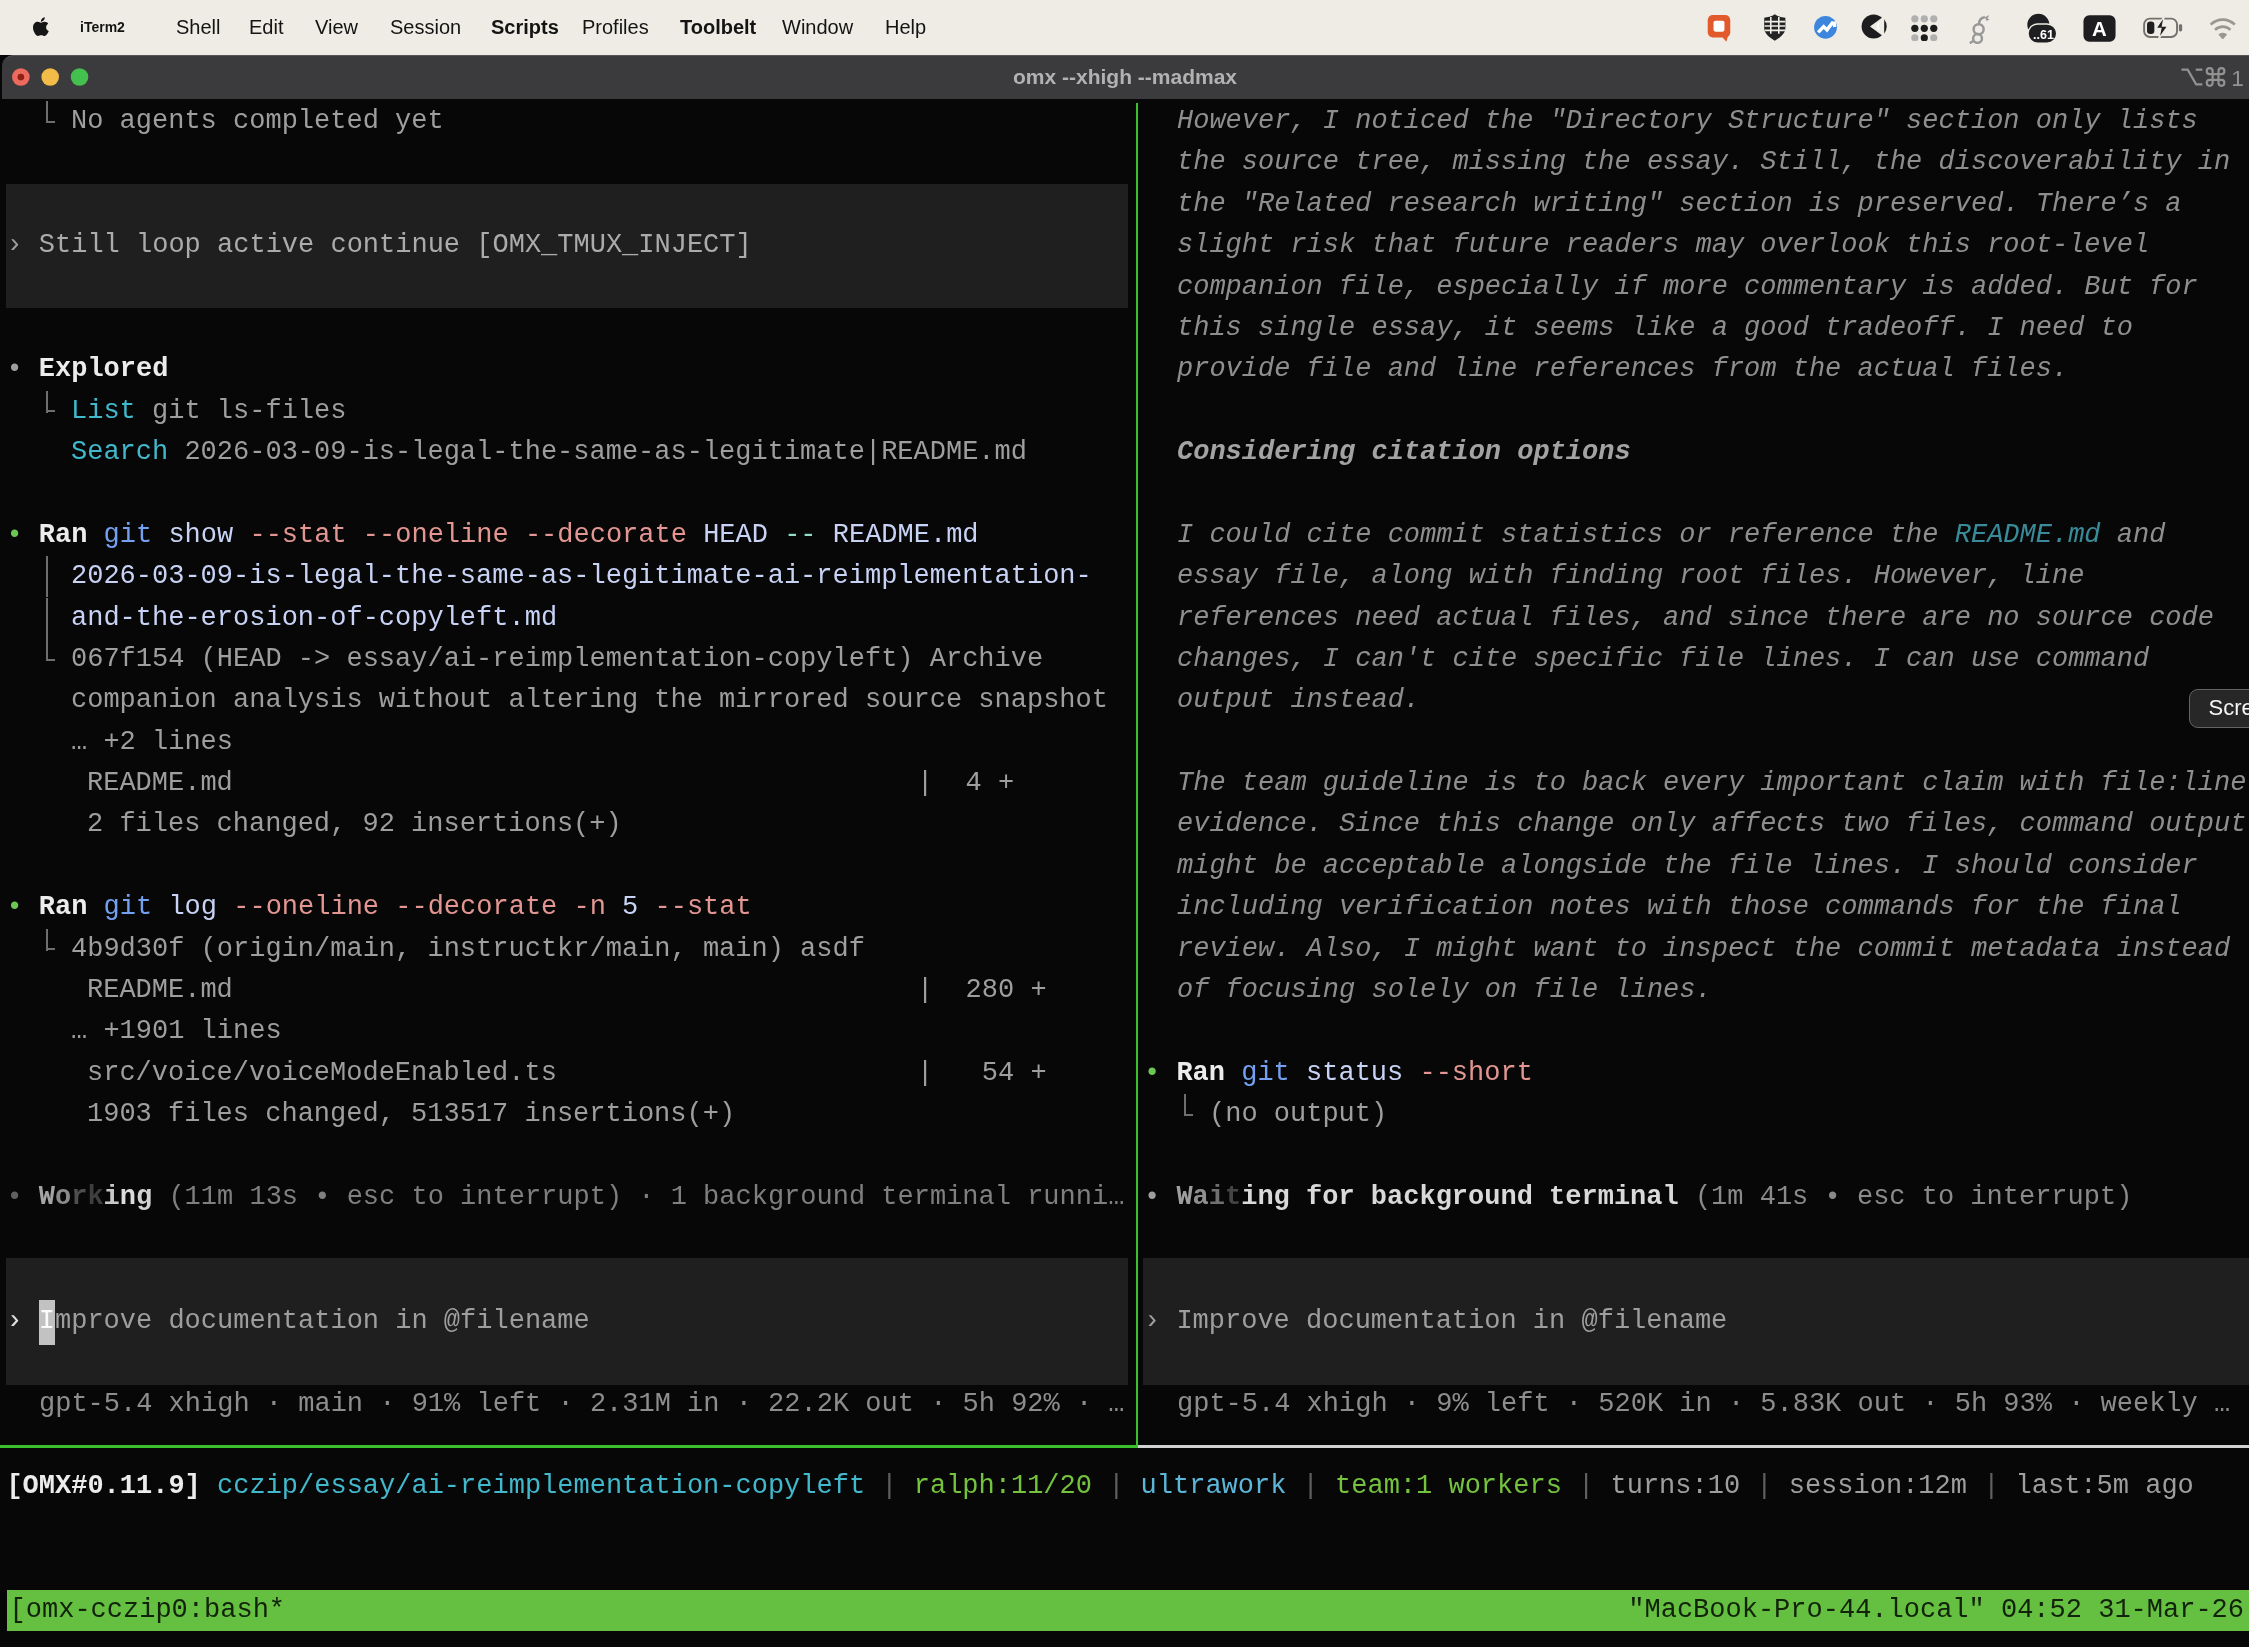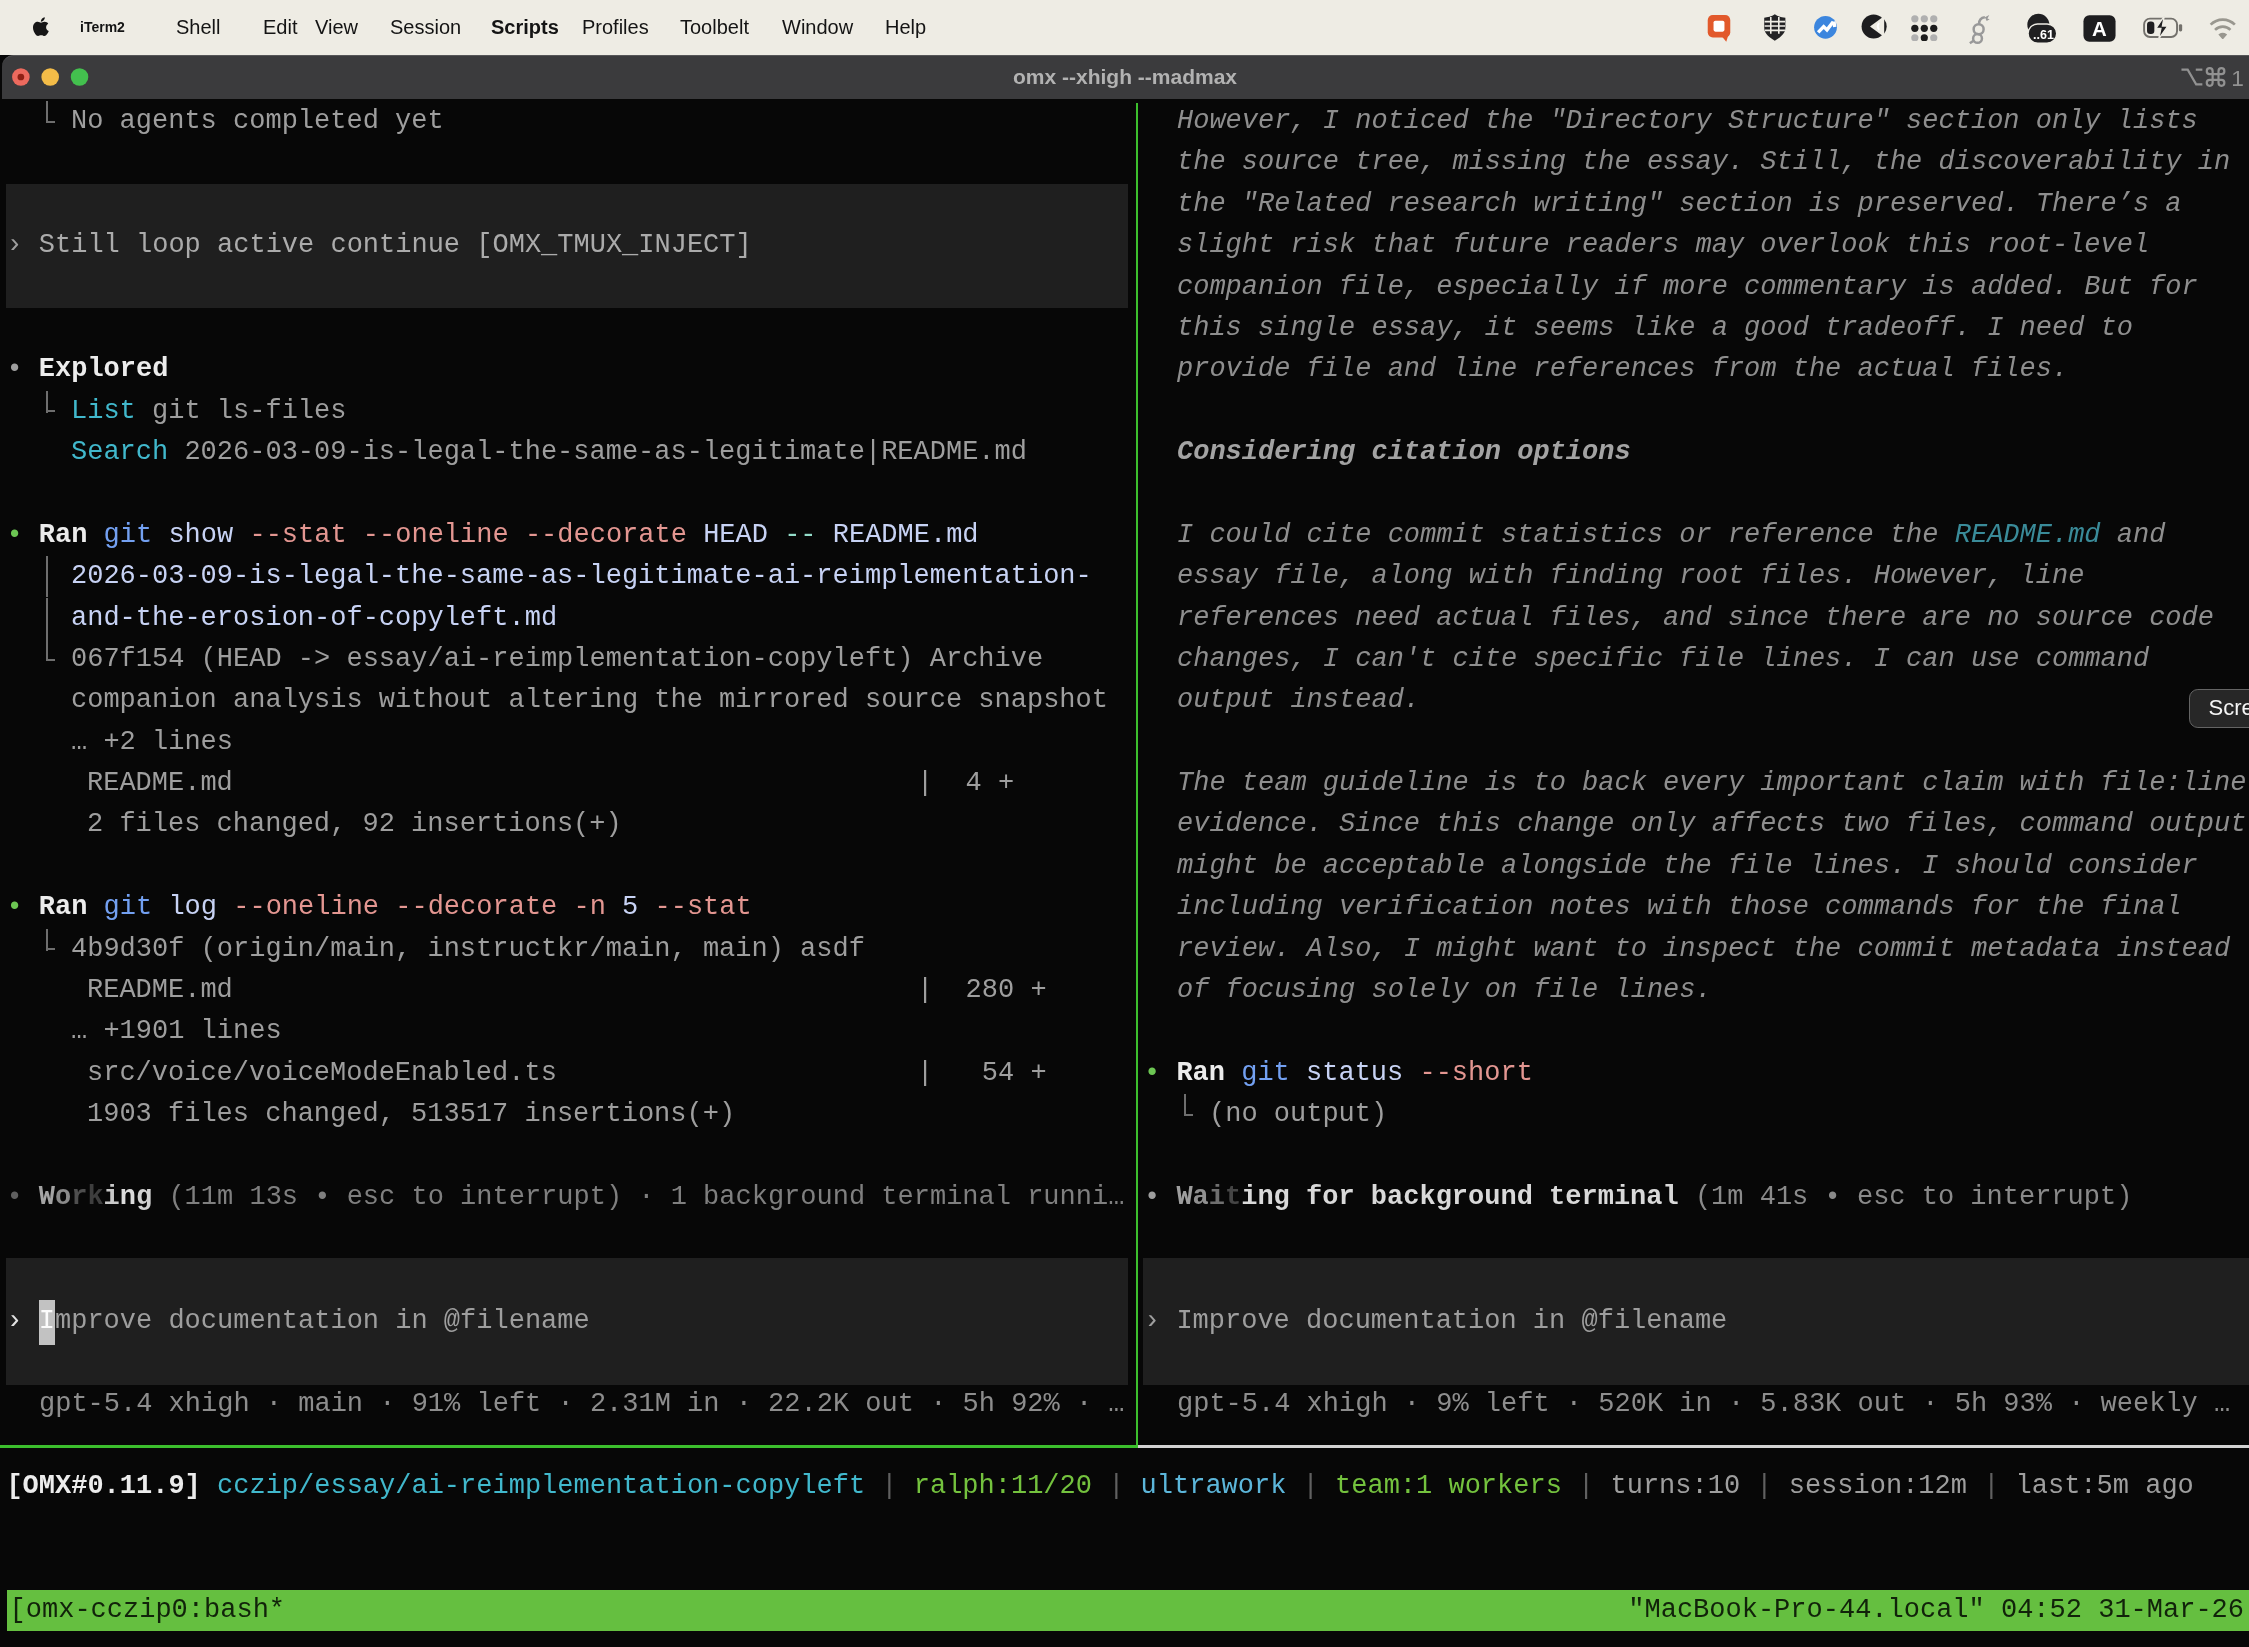--- a/index.html
+++ b/index.html
@@ -1,24 +1,24 @@
 <!DOCTYPE html>
 <html style="font-size:11.8px"><head><meta charset="utf-8"><style>*{margin:0;padding:0;box-sizing:border-box}html,body{width:2250px;height:1648px;overflow:hidden;background:#070707}body{position:relative;font-family:"Liberation Mono",monospace}.ab{position:absolute}.row{position:absolute;white-space:pre;font-size:27px;line-height:41px;height:41px;z-index:2}.w{color:#ececec;font-weight:bold}.g{color:#9e9e9e}.dg{color:#8d8d8d}.lg{color:#ababab}.bl{color:#73a0f1}.lv{color:#c7d2f4}.sa{color:#e39691}.te{color:#93dcc9}.cy{color:#41b8cc}.sep{color:#606060}.gr{color:#6cc653}.sg{color:#74c23e}.sb{color:#5cb6da}.it{color:#8e8e8e;font-style:italic}.itb{color:#a3a3a3;font-style:italic;font-weight:bold}.itc{color:#3a8b99;font-style:italic}.sans{font-family:"Liberation Sans",sans-serif}</style></head><body>
 <div class="ab" style="left:0;top:0;width:2250px;height:55px;background:#eeece4"></div>
 <svg class="ab" style="left:32px;top:16px" width="17.7" height="21.4" viewBox="0 0 384 512">
     <path fill="#161616" d="M318.7 268.7c-.2-36.7 16.4-64.4 50-84.8-18.8-26.9-47.2-41.7-84.7-44.6-35.5-2.8-74.3 20.7-88.5 20.7-15 0-49.4-19.7-76.4-19.7C63.3 141.2 4 184.8 4 273.5q0 39.3 14.4 81.2c12.8 36.7 59 126.7 107.2 125.2 25.2-.6 43-17.9 75.8-17.9 31.8 0 48.3 17.9 76.4 17.9 48.6-.7 90.4-82.5 102.6-119.3-65.2-30.7-61.7-90-61.7-91.9zm-56.6-164.2c27.3-32.4 24.8-61.9 24-72.5-24.1 1.4-52 16.4-67.9 34.9-17.5 19.8-27.8 44.3-25.6 71.9 26.1 2 49.9-11.4 69.5-34.3z"></path>
   </svg>
 <div class="ab sans" style="left:80px;top:0;height:55px;line-height:55px;font-size:14px;font-weight:700;color:#141414">iTerm2</div>
 <div class="ab sans" style="left:176px;top:0;height:55px;line-height:55px;font-size:20px;font-weight:400;color:#141414">Shell</div>
-<div class="ab sans" style="left:263px;top:0;height:55px;line-height:55px;font-size:20px;font-weight:400;color:#141414">Edit</div>
+<div class="ab sans" style="left:249px;top:0;height:55px;line-height:55px;font-size:20px;font-weight:400;color:#141414">Edit</div>
 <div class="ab sans" style="left:315px;top:0;height:68px;line-height:55px;font-size:20px;font-weight:400;color:#141414">View</div>
 <div class="ab sans" style="left:390px;top:0;height:55px;line-height:55px;font-size:20px;font-weight:400;color:#141414">Session</div>
 <div class="ab sans" style="left:491px;top:0;height:55px;line-height:55px;font-size:20px;font-weight:700;color:#141414">Scripts</div>
 <div class="ab sans" style="left:582px;top:0;height:55px;line-height:55px;font-size:20px;font-weight:400;color:#141414">Profiles</div>
-<div class="ab sans" style="left:680px;top:0;height:55px;line-height:55px;font-size:20px;font-weight:400;color:#141414">Toolbelt</div>
+<div class="ab sans" style="left:680px;top:0;height:55px;line-height:55px;font-size:20px;font-weight:700;color:#141414">Toolbelt</div>
 <div class="ab sans" style="left:782px;top:0;height:55px;line-height:55px;font-size:20px;font-weight:400;color:#141414">Window</div>
 <div class="ab sans" style="left:885px;top:0;height:55px;line-height:55px;font-size:20px;font-weight:400;color:#141414">Help</div>
 <svg class="ab" style="left:1707px;top:14px" width="24" height="28" viewBox="0 0 33 38">
     <rect x="1" y="1" width="31" height="31" rx="7" fill="#e2592b"></rect>
     <rect x="9" y="9" width="15" height="15" rx="2.5" fill="#fff"></rect>
     <polygon points="20,30 29,30 26.5,38" fill="#e2592b"></polygon>
   </svg>
 <svg class="ab" style="left:1763px;top:14px" width="23.6" height="27" viewBox="0 0 32 37">
     <defs>
       <clipPath id="shc">

